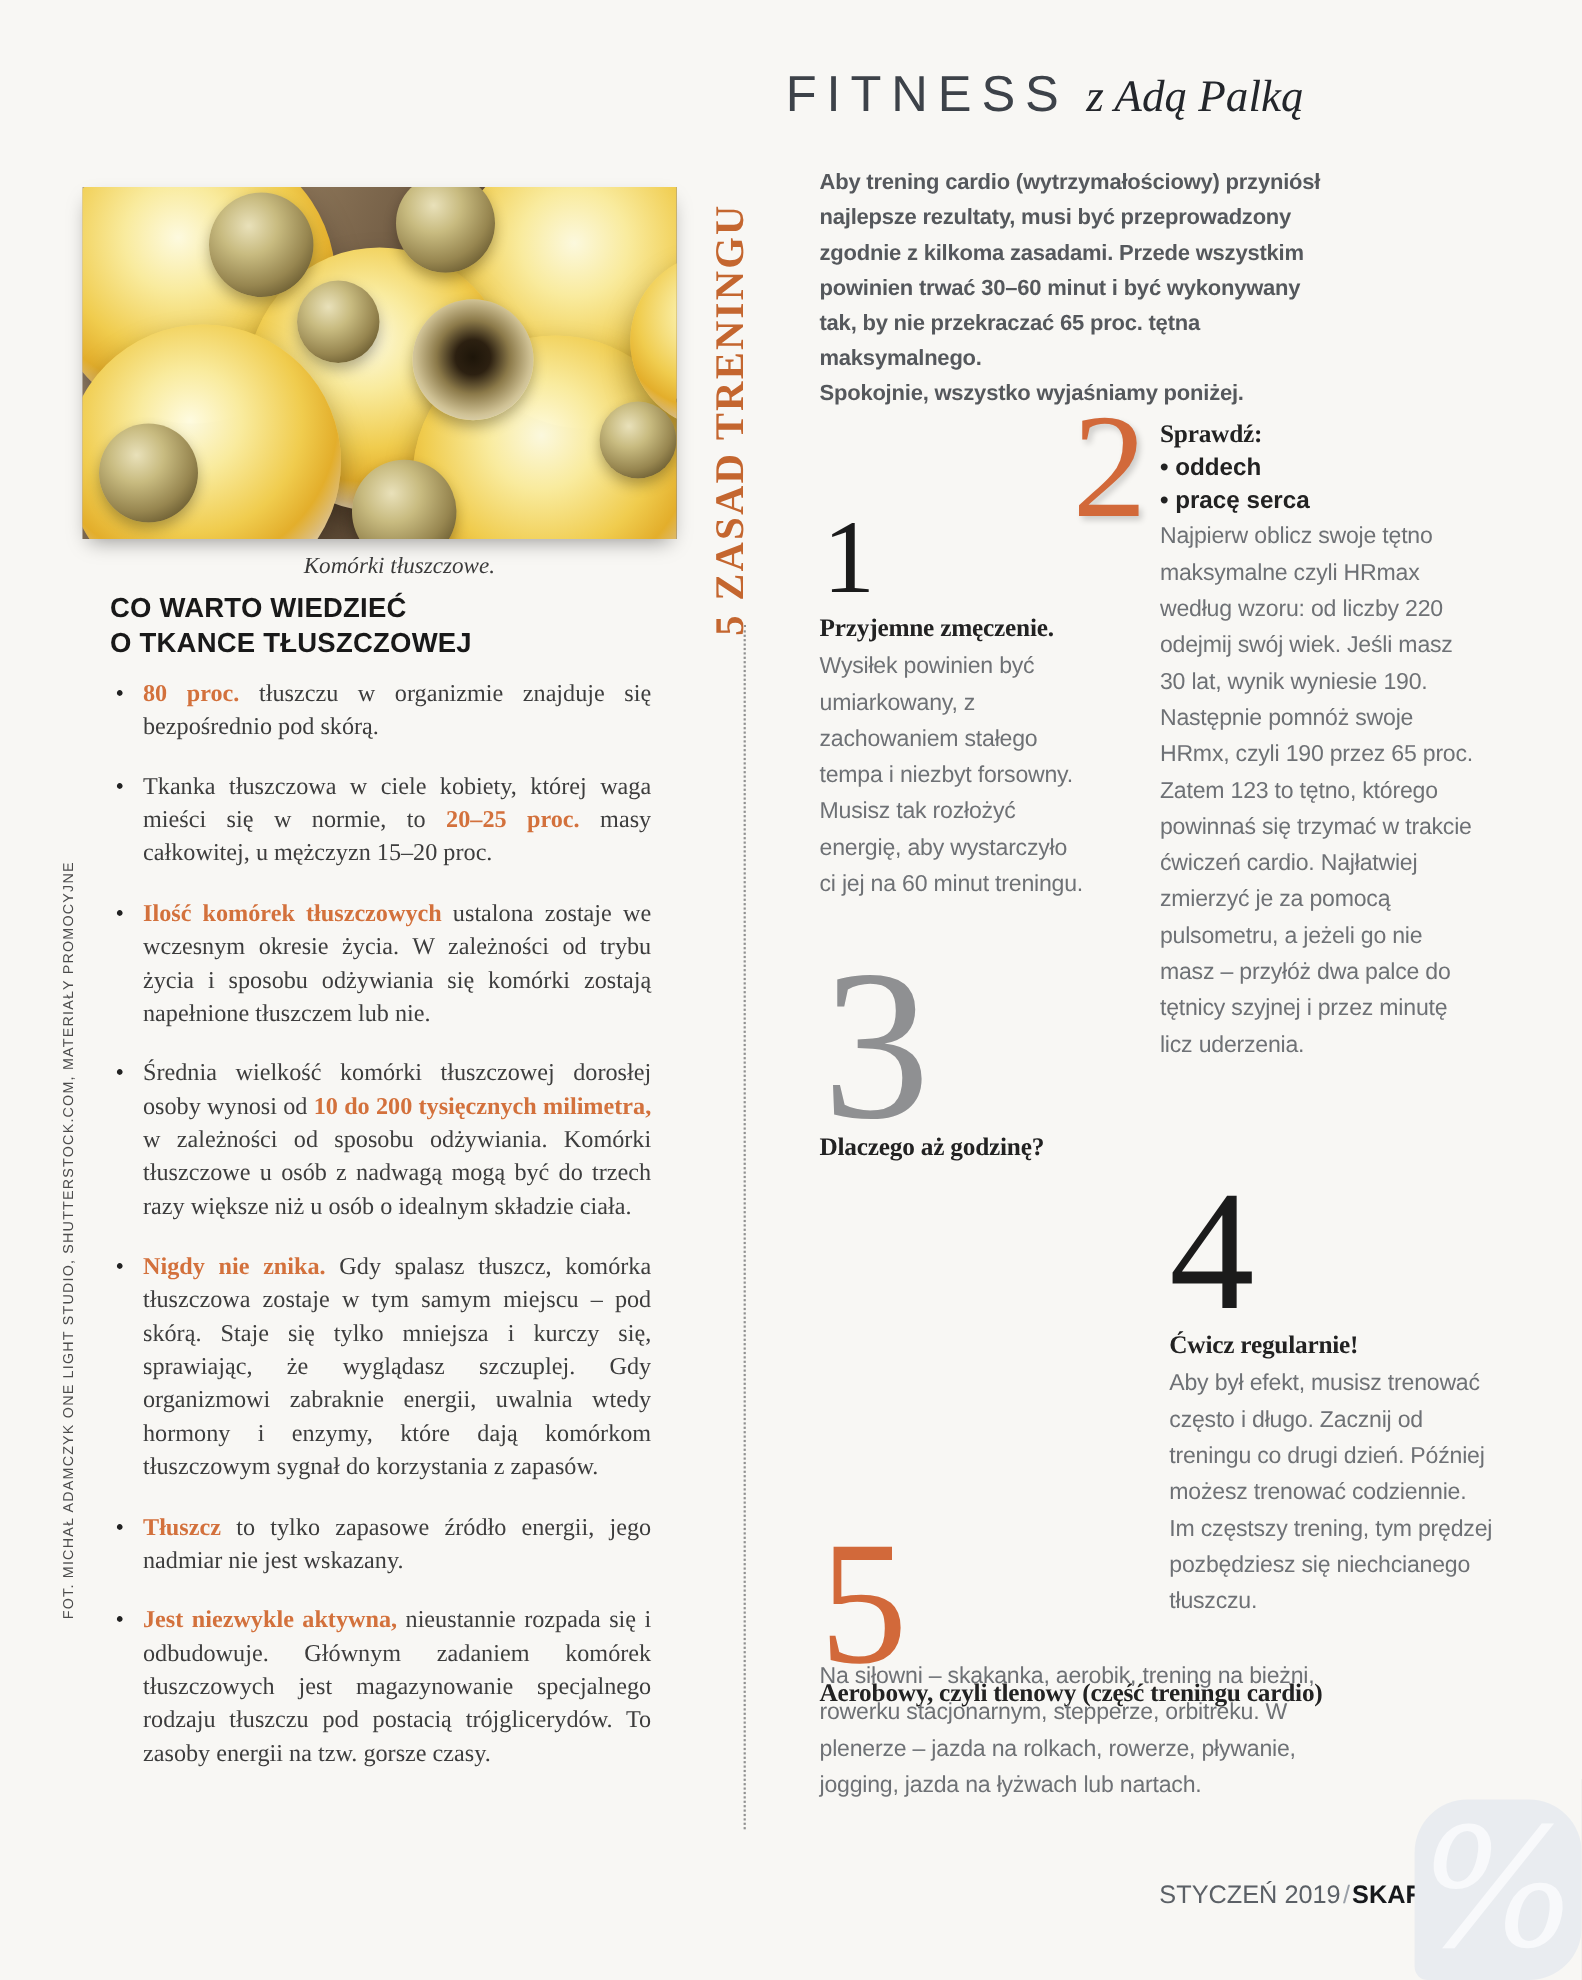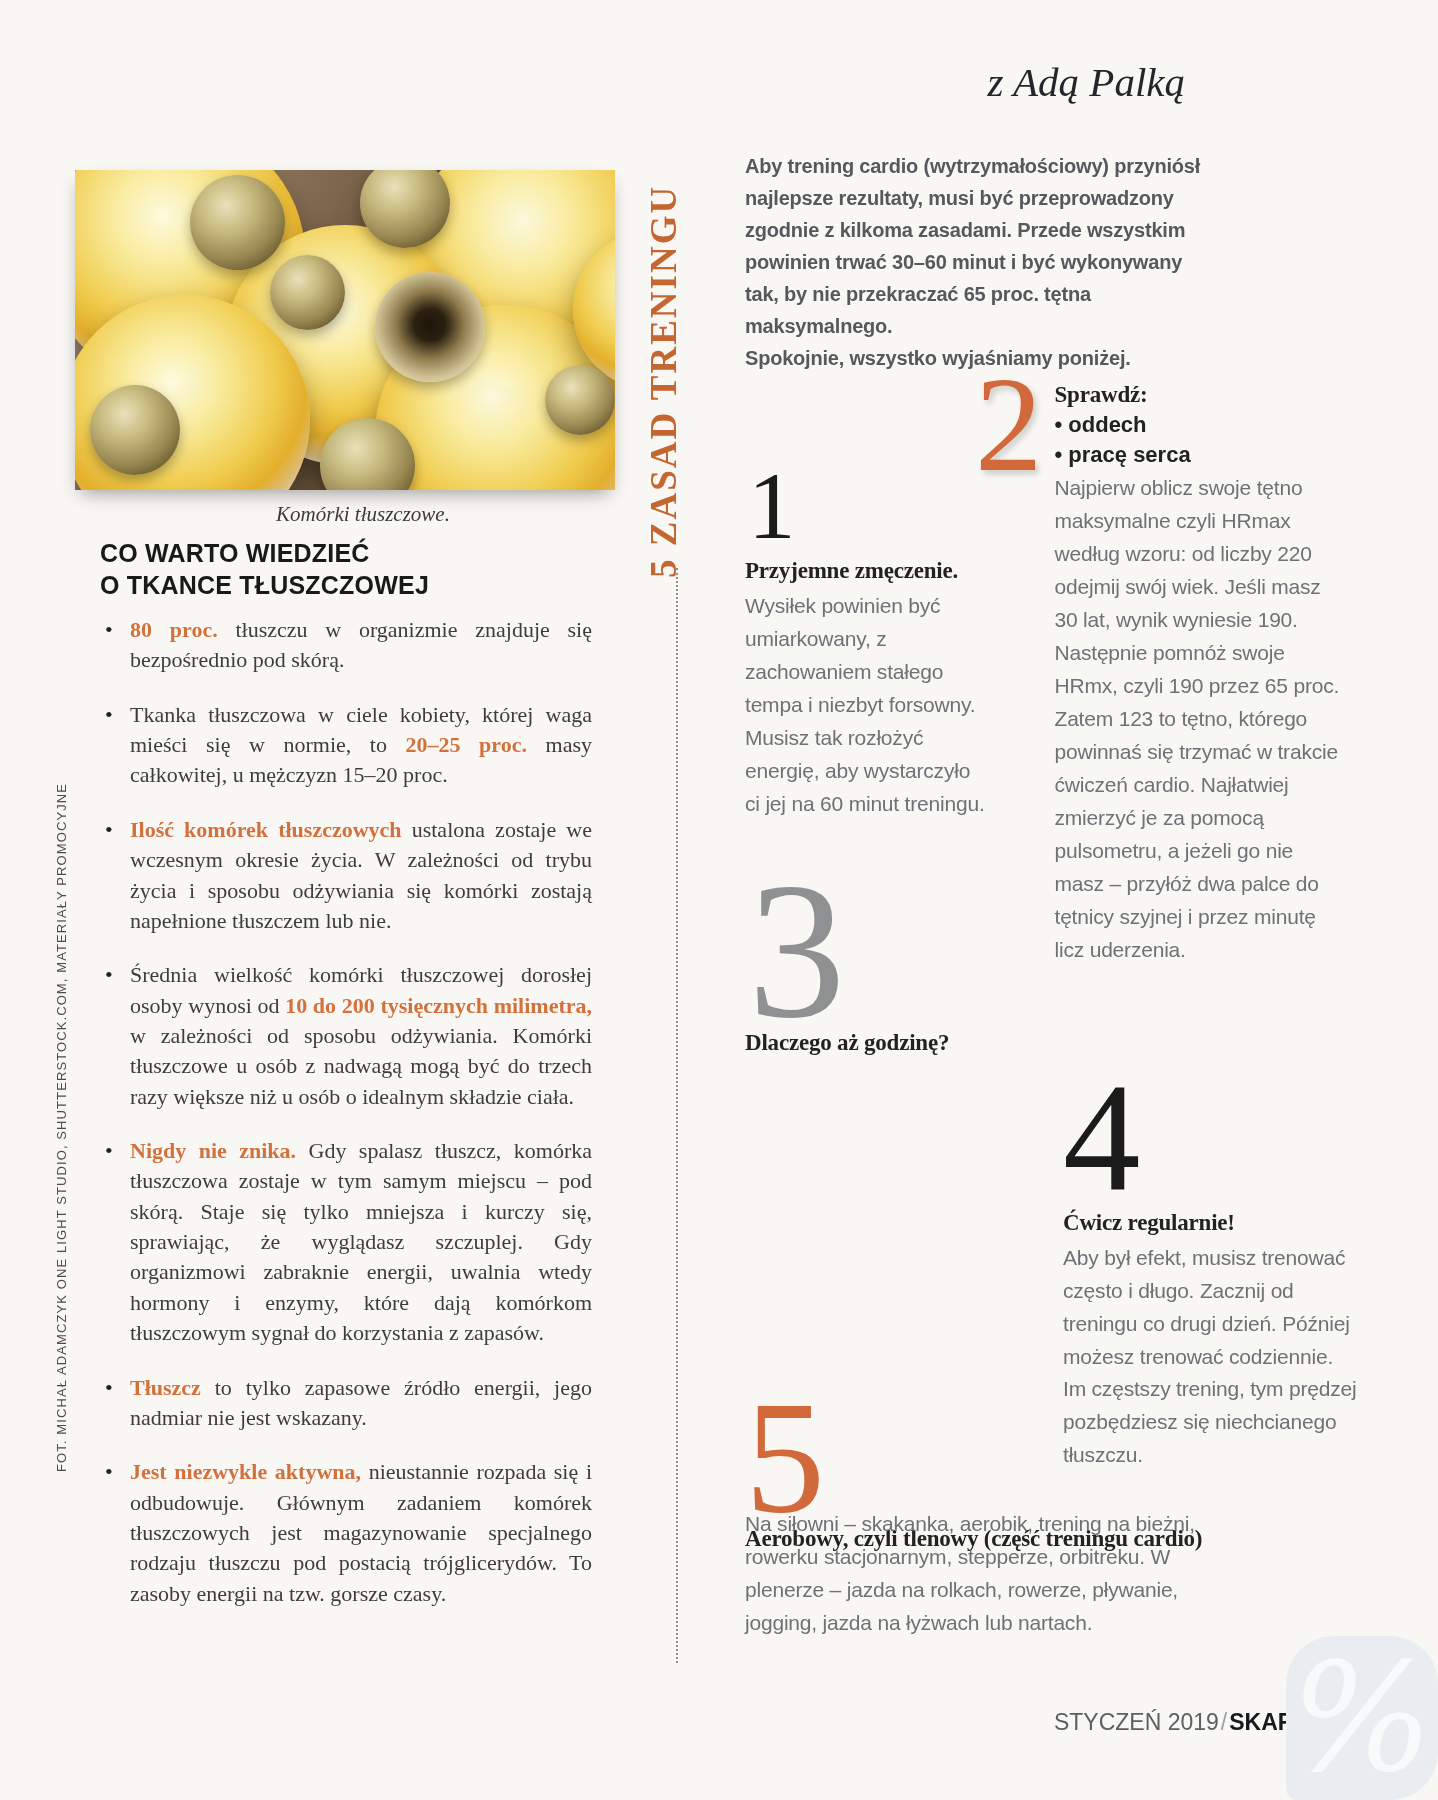--- a/index.html
+++ b/index.html
@@ -73,20 +73,21 @@
   .logo{position:absolute;left:1286px;top:1636px;width:152px;height:164px;background:#e9ecf0;
     border-radius:48px;border-bottom-left-radius:12px;display:flex;align-items:center;justify-content:center;}
   .logo .pct{font-family:"DejaVu Serif",serif;font-style:italic;font-size:150px;color:#f8f9fb;line-height:1;}
 </style>
 </head>
 <body>
 
 <div class="page">
 
   <div class="masthead">
+    <span class="fitness">FITNESS</span>
     <span class="author">z Adą Palką</span>
   </div>
 
   <div class="photo">
     <div class="cell" style="left:-30px;top:-45px;width:260px;height:260px;"></div>
     <div class="cell" style="left:330px;top:-40px;width:260px;height:260px;"></div>
     <div class="cell" style="left:150px;top:55px;width:240px;height:240px;"></div>
     <div class="cell" style="left:-15px;top:125px;width:250px;height:250px;"></div>
     <div class="cell" style="left:300px;top:135px;width:260px;height:260px;"></div>
     <div class="cell" style="left:498px;top:60px;width:160px;height:160px;"></div>

